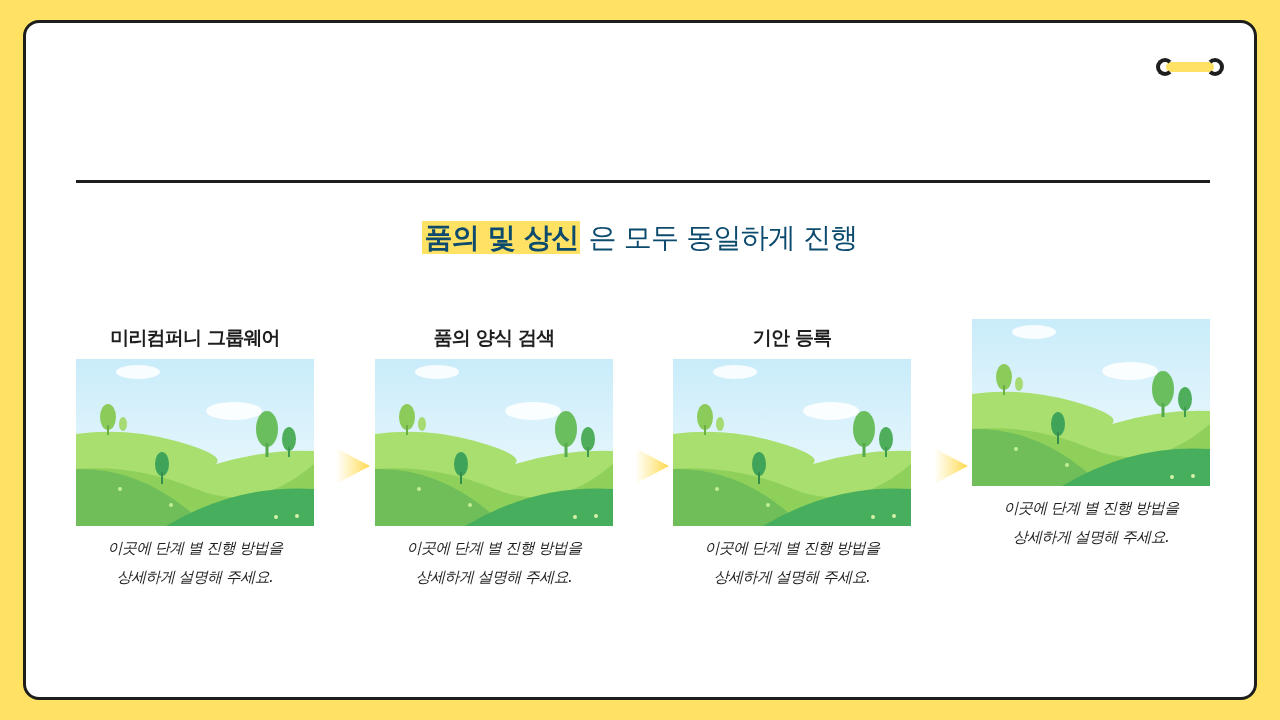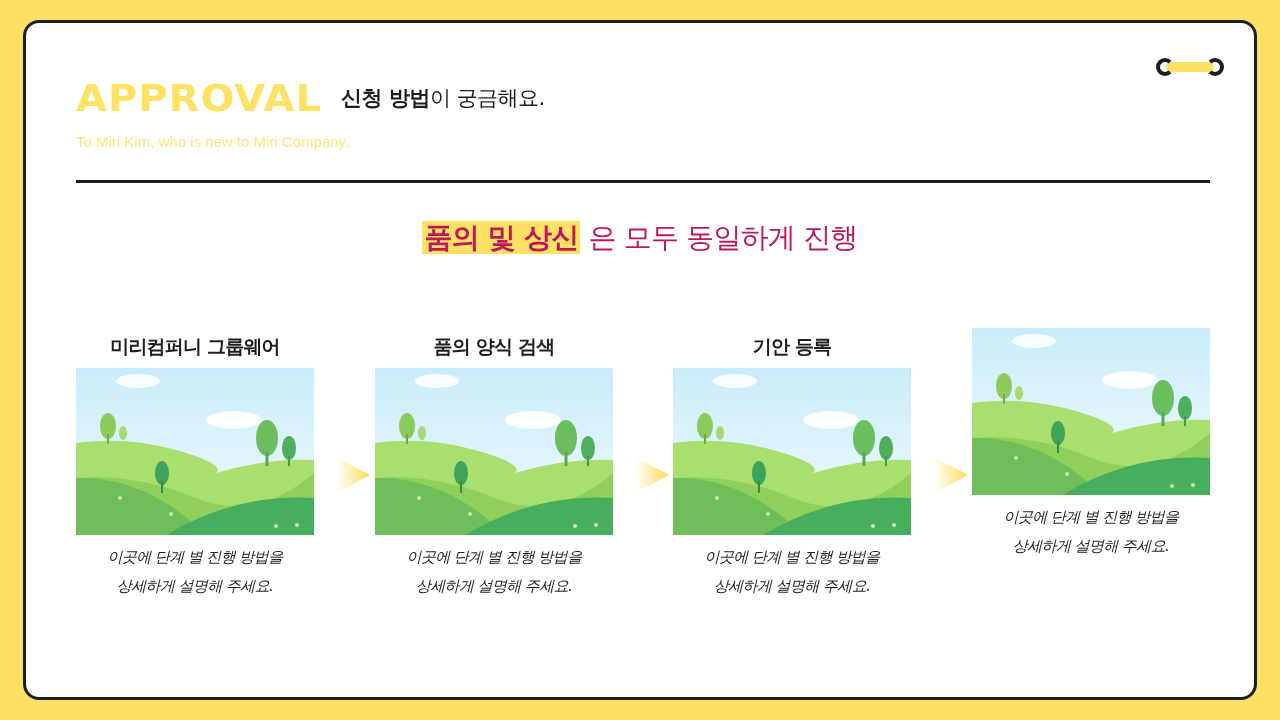--- a/index.html
+++ b/index.html
@@ -66,30 +66,30 @@
     .divider {
       position: absolute; left: 50px; top: 157px;
       width: 1134px; height: 3px;
       background: #1E1E1E;
     }
     .headline {
       position: absolute; left: 0; top: 196px;
       width: 100%;
       text-align: center;
       font-size: 28px;
-      color: #be185d;
+      color: #0c4a6e;
       letter-spacing: -0.8px;
     }
     .headline .hl {
       background: #FFE264;
       font-weight: 700;
       padding: 0 2px;
     }
     .steps {
-      position: absolute; left: 50px; top: 305px;
+      position: absolute; left: 50px; top: 296px;
       width: 1134px; height: 280px;
     }
     .step {
       position: absolute; top: 0;
       width: 238px;
       text-align: center;
     }
     .step-title {
       font-size: 19px;
       font-weight: 700;
@@ -120,25 +120,20 @@
 </head>
 <body>
 
 <div class="card">
   <div class="binder">
     <div class="bar"></div>
     <div class="ring l"></div>
     <div class="ring r"></div>
   </div>
 
-  <div class="header">
-    <span class="brand">APPROVAL</span>
-    <span class="title-ko"><b>신청 방법</b><span>이 궁금해요.</span></span>
-  </div>
-  <div class="subtitle">To Miri Kim, who is new to Miri Company.</div>
   <div class="divider"></div>
 
   <div class="headline"><span class="hl">품의 및 상신</span><span> 은 모두 동일하게 진행</span></div>
 
   <div class="steps">
 
     <div class="step" style="left:0px">
       <div class="step-title">미리컴퍼니 그룹웨어</div>
       <svg class="step-image" viewBox="0 0 238 167" preserveAspectRatio="none">
         <defs>

